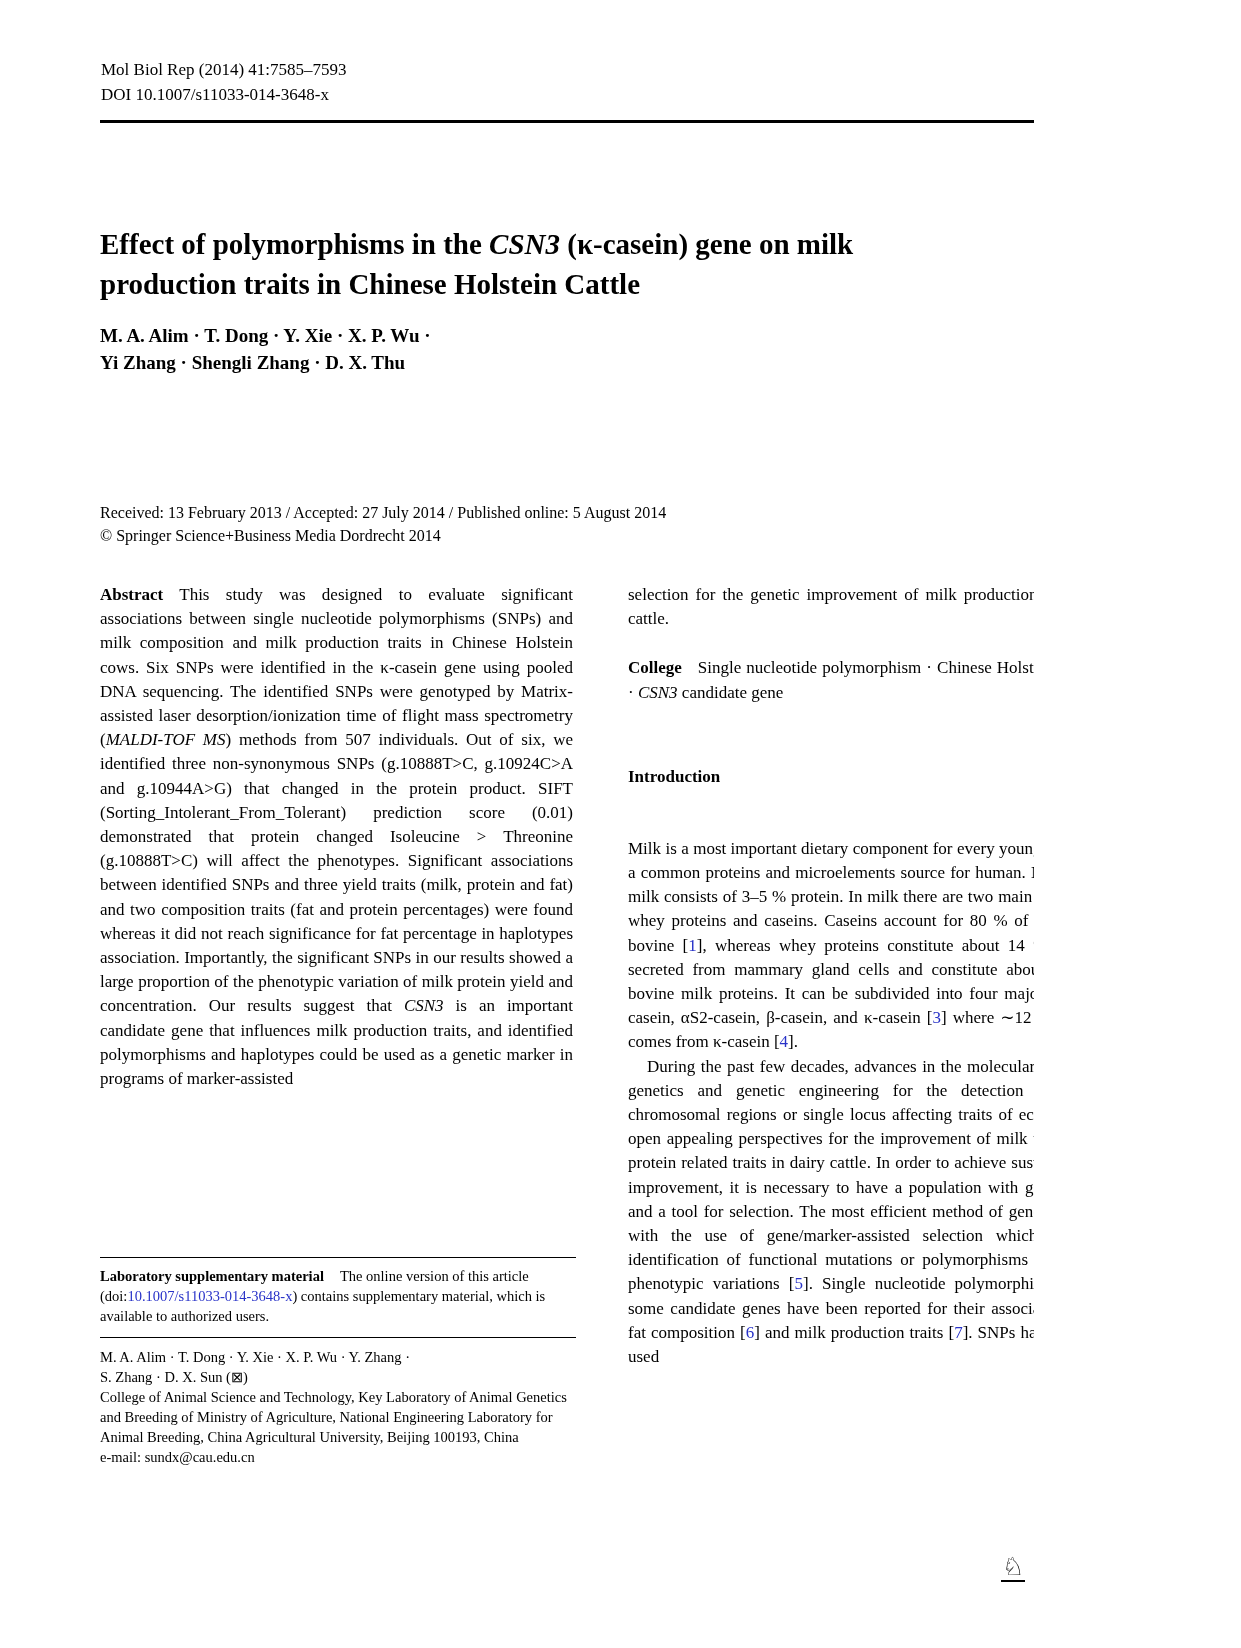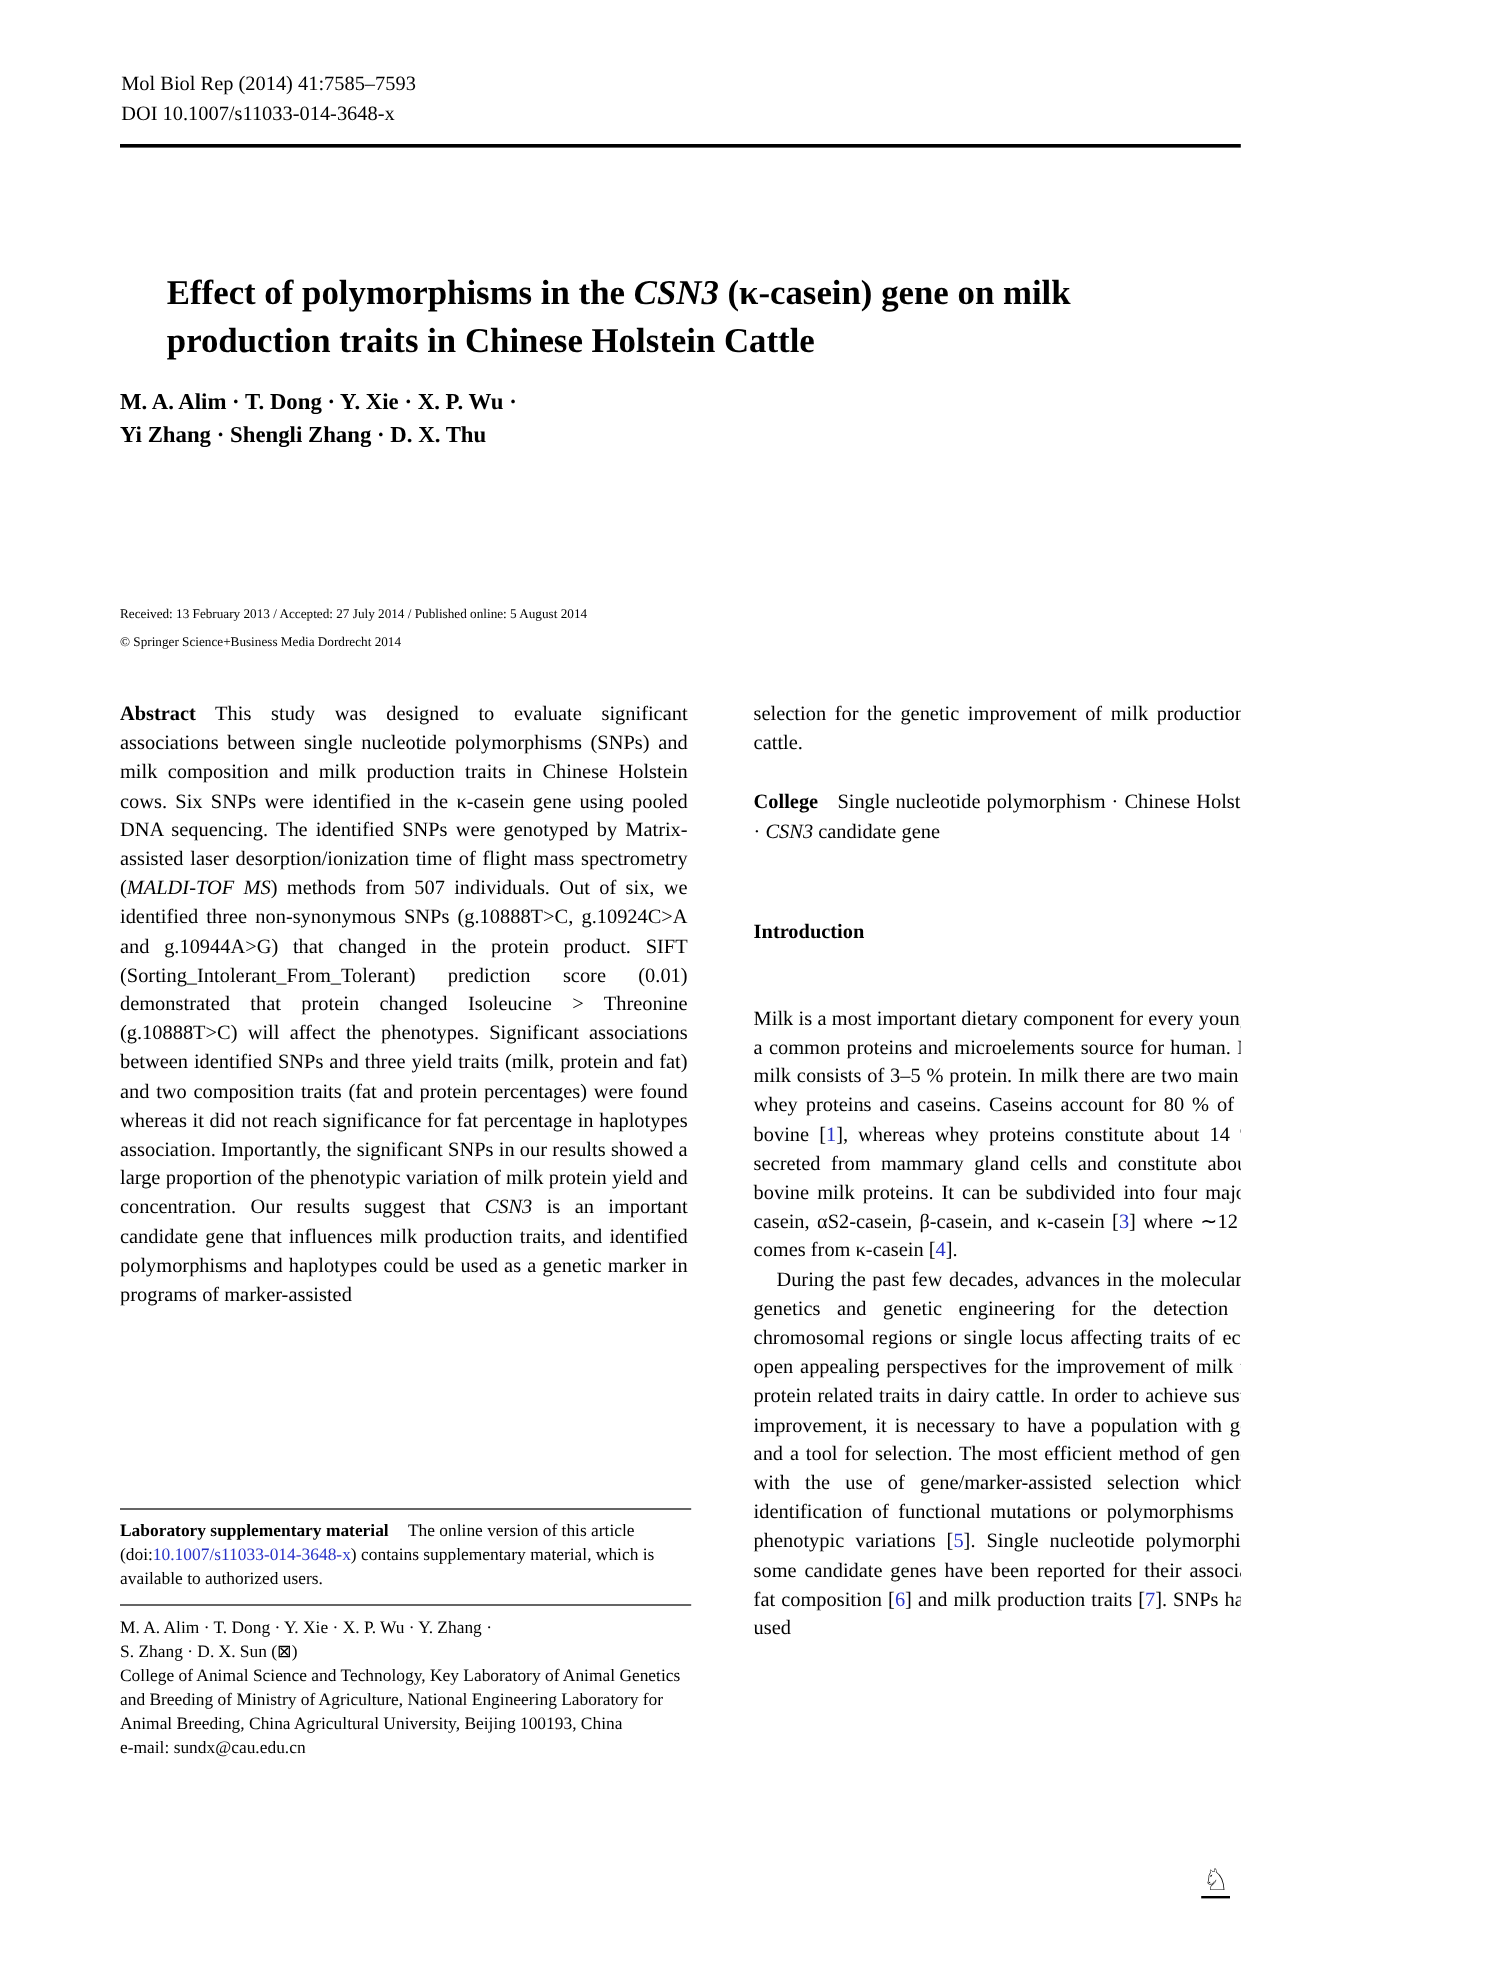--- a/index.html
+++ b/index.html
@@ -2,23 +2,23 @@
 <html style="--link: #2832c8;"><head>
 <meta charset="utf-8">
 <style>
   html,body { margin:0; padding:0; background:#ffffff; }
   .page {
     position:relative; width:1034px; height:1648px; background:#ffffff;
     font-family:"Liberation Serif", serif; color:#000; overflow:hidden;
   }
   .journal-header { position:absolute; left:101px; top:57px; font-size:17px; line-height:25px; }
   .header-rule { position:absolute; left:100px; top:120px; width:1041px; height:3px; background:#000; }
-  .article-title { position:absolute; left:100px; top:205px; width:1010px; font-size:29px; line-height:40px; font-weight:bold;margin-left:39px; }
+  .article-title { position:absolute; left:100px; top:205px; width:1010px; font-size:29px; line-height:40px; font-weight:bold; }
   .authors { position:absolute; left:100px; top:322px; font-size:19px; line-height:27px; font-weight:bold; }
-  .dates { position:absolute; left:100px; top:501px; font-size:11px; line-height:23px; }
+  .dates { position:absolute; left:100px; top:501px; font-size:16px; line-height:23px; }
   .columns { position:absolute; left:100px; top:583px; width:1041px; display:flex; }
   .col-left  { width:473px; margin-right:55px; }
   .col-right { width:513px; }
   .body-par { font-size:17px; line-height:24.2px; text-align:justify; margin:0; }
   .keywords-par { margin-top:25px; }
   .section-heading { font-size:17px; font-weight:bold; margin:62px 0 0 0; }
   .intro-par1 { margin-top:50px; }
   .indent { text-indent:19px; }
   .footnotes { position:absolute; left:100px; top:1257px; width:476px; font-size:14.5px; line-height:20px; }
   .fn-rule { height:1px; background:#000; }

